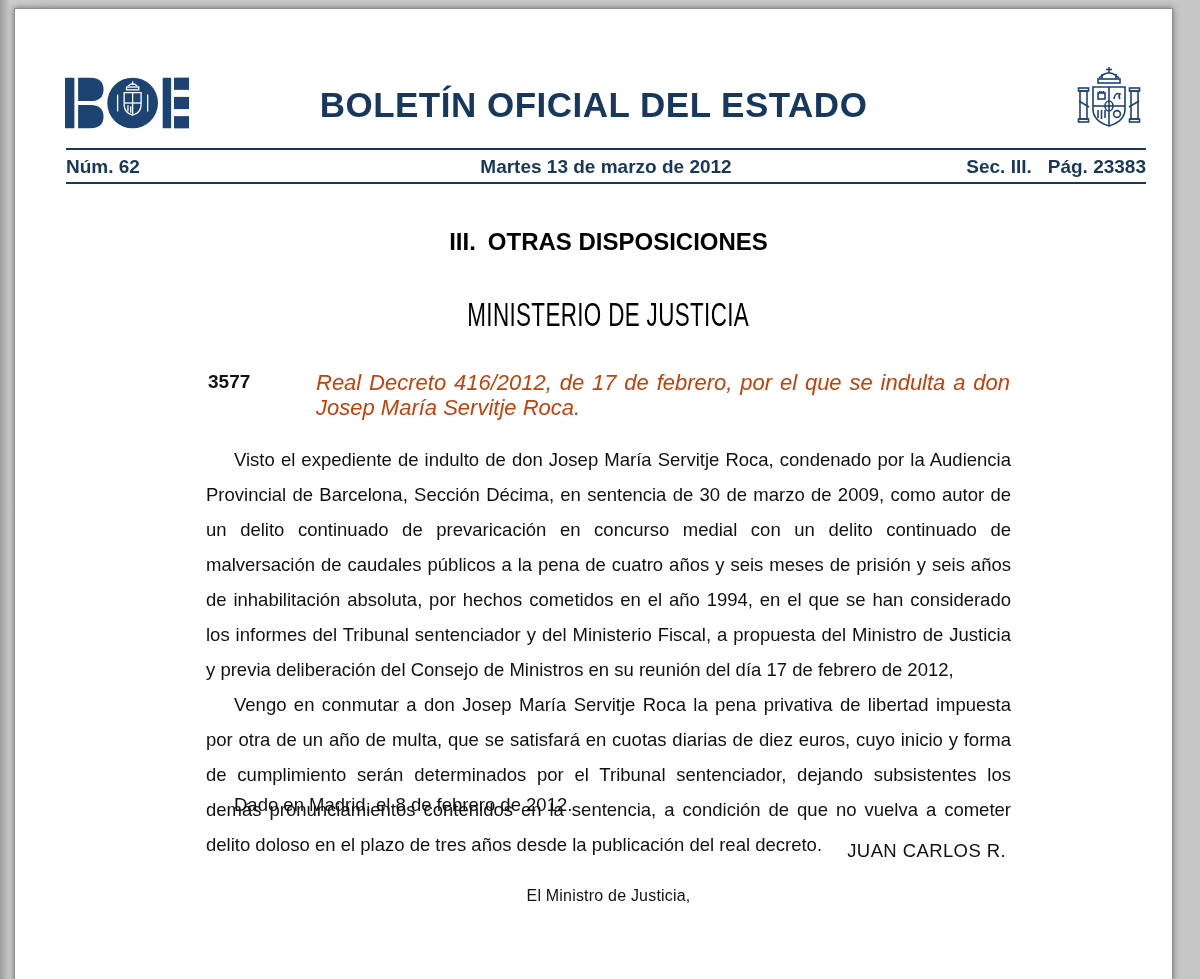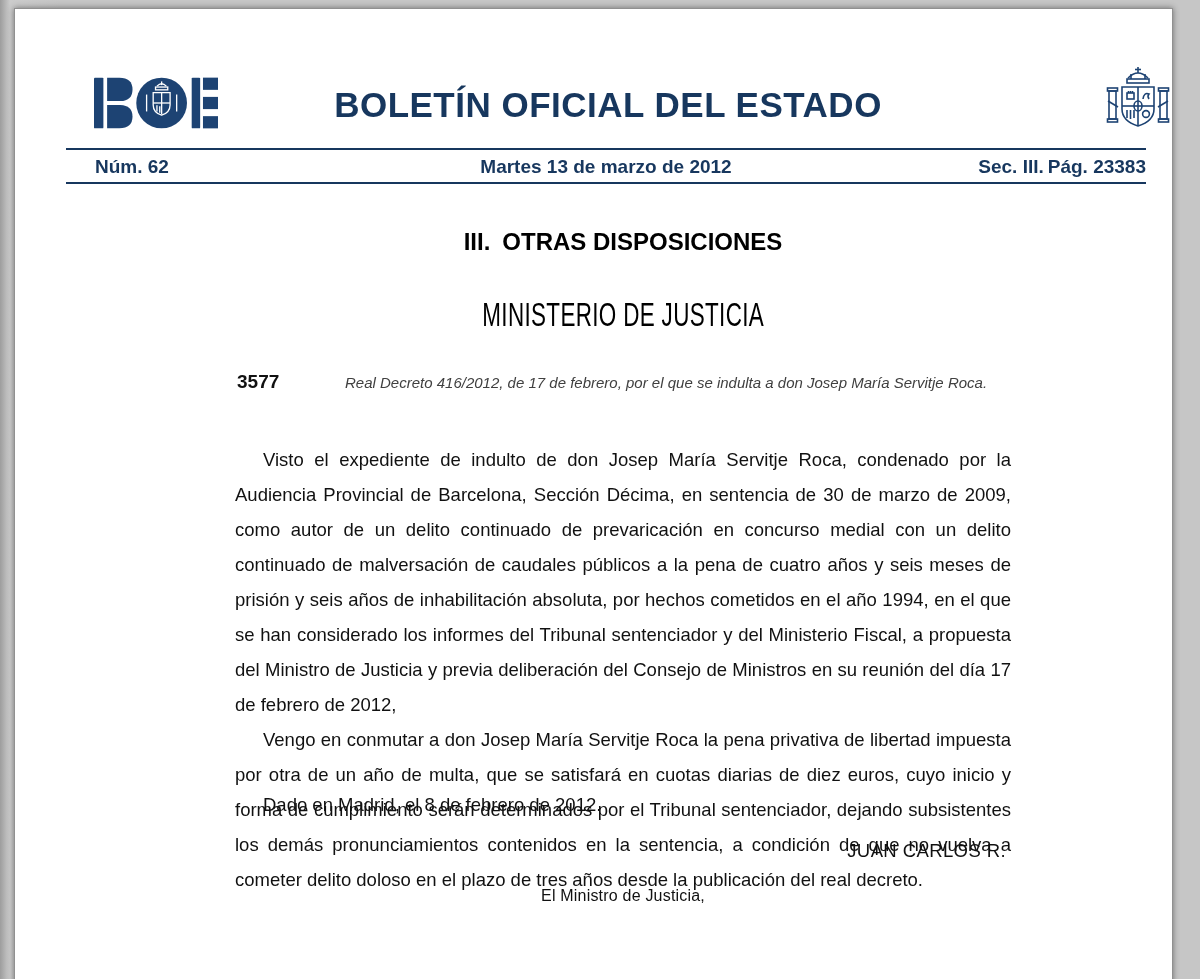--- a/index.html
+++ b/index.html
@@ -5,60 +5,60 @@
   * { margin:0; padding:0; box-sizing:border-box; }
   html,body { width:1200px; height:979px; overflow:hidden;
               font-family:"Liberation Sans","DejaVu Sans",sans-serif; }
   body { background:linear-gradient(90deg,#9d9d9d 0px,#cccccc 10px,#c6c6c6 60px,#c6c6c6 100%); position:relative; }
 
   .page {
     position:absolute; left:14px; top:8px; width:1159px; height:978px;
     background:#ffffff; border:1px solid #909090;
     box-shadow:0 0 6px rgba(0,0,0,.45);
   }
-  .abs { position:absolute;padding-left:29px; }
+  .abs { position:absolute; }
 
   
   .logo { left:50px; top:62px; width:124px; height:64px; }
   .masthead-title {
     left:0; right:0; top:76px; text-align:center;
     color:#17375e; font-weight:bold; font-size:35px; letter-spacing:.5px;
   }
   .coa { left:1062px; top:56px; width:64px; height:76px; }
 
   .rule { left:51px; width:1080px; height:2px; background:#17375e; }
   .rule-top { top:139px; }
   .rule-bottom { top:173px; }
 
   .info-bar {
     left:51px; top:144px; width:1080px; height:28px;
     display:flex; align-items:center; justify-content:space-between;
     color:#17375e; font-weight:bold; font-size:19px;
   }
   .info-center { position:absolute; left:0; right:0; text-align:center; }
-  .info-right { display:flex; gap:4px; position:relative; z-index:1; background:transparent; }
+  .info-right { display:flex; gap:16px; position:relative; z-index:1; background:transparent; }
   .info-left  { position:relative; z-index:1; }
 
   
   .col { left:191px; width:805px; }
   .section-heading {
     top:219px; text-align:center; font-size:24px; font-weight:bold; color:#000;
   }
   .section-heading .numeral { margin-right:12px; }
   .ministry-heading { top:287px; text-align:center; font-size:33px; color:#000; }
   .ministry-heading .condensed {
     display:inline-block; transform:scaleX(.68); transform-origin:50% 50%;
     white-space:nowrap; font-weight:400; letter-spacing:.5px;
   }
 
   
   .doc-number { left:193px; top:362px; font-size:19px; font-weight:bold; color:#111; }
   .doc-title {
     left:301px; top:361px; width:694px;
-    font-style:italic; font-size:15px; line-height:25px; color:#404040;
+    font-style:italic; font-size:22px; line-height:25px; color:#c2410c;
     text-align:justify;
   }
   .article-body { top:433px; font-size:18.5px; line-height:35px; color:#111; }
   .article-body p { text-align:justify; text-indent:28px; }
   .dateline { top:785px; font-size:18.5px; color:#111; text-indent:28px; }
   .king-signature {
     top:831px; text-align:right; font-size:18.5px; color:#111; letter-spacing:.4px;
     width:800px;
   }
   .minister-role { top:878px; text-align:center; font-size:16px; color:#111; letter-spacing:.2px; }

